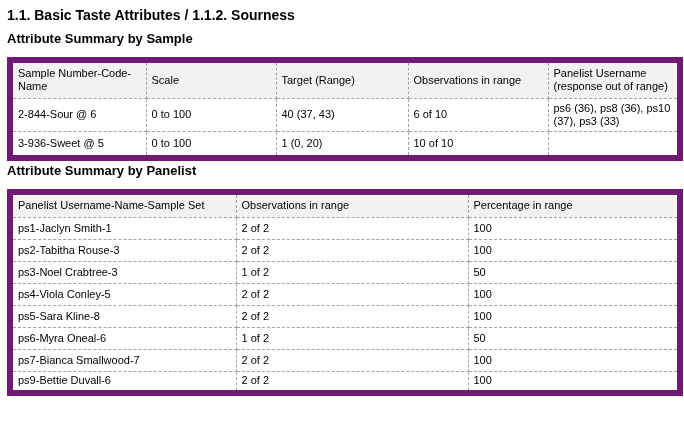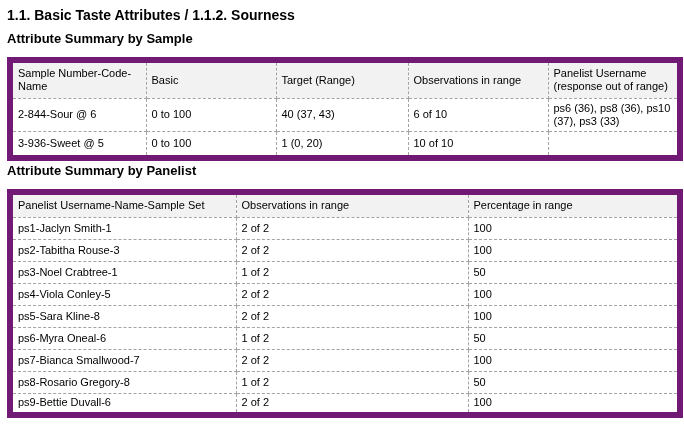--- a/index.html
+++ b/index.html
@@ -58,21 +58,21 @@
     <colgroup>
       <col class="c1">
         <col class="c2">
         <col class="c3">
         <col class="c4">
         <col class="c5">
     </colgroup>
     <thead>
       <tr>
         <th>Sample Number-Code-Name</th>
-        <th>Basic</th>
+        <th>Scale</th>
         <th>Target (Range)</th>
         <th>Observations in range</th>
         <th>Panelist Username (response out of range)</th>
       </tr>
     </thead>
     <tbody>
         <tr>
           <td>2-844-Sour @ 6</td>
           <td>0 to 100</td>
           <td>40 (37, 43)</td>
@@ -109,21 +109,21 @@
           <td>ps1-Jaclyn Smith-1</td>
           <td>2 of 2</td>
           <td>100</td>
         </tr>
         <tr>
           <td>ps2-Tabitha Rouse-3</td>
           <td>2 of 2</td>
           <td>100</td>
         </tr>
         <tr>
-          <td>ps3-Noel Crabtree-1</td>
+          <td>ps3-Noel Crabtree-3</td>
           <td>1 of 2</td>
           <td>50</td>
         </tr>
         <tr>
           <td>ps4-Viola Conley-5</td>
           <td>2 of 2</td>
           <td>100</td>
         </tr>
         <tr>
           <td>ps5-Sara Kline-8</td>
@@ -134,25 +134,20 @@
           <td>ps6-Myra Oneal-6</td>
           <td>1 of 2</td>
           <td>50</td>
         </tr>
         <tr>
           <td>ps7-Bianca Smallwood-7</td>
           <td>2 of 2</td>
           <td>100</td>
         </tr>
         <tr>
-          <td>ps8-Rosario Gregory-8</td>
-          <td>1 of 2</td>
-          <td>50</td>
-        </tr>
-        <tr>
           <td>ps9-Bettie Duvall-6</td>
           <td>2 of 2</td>
           <td>100</td>
         </tr>
       </tbody>
   </table>
 
 </div>
 
 </body></html>

